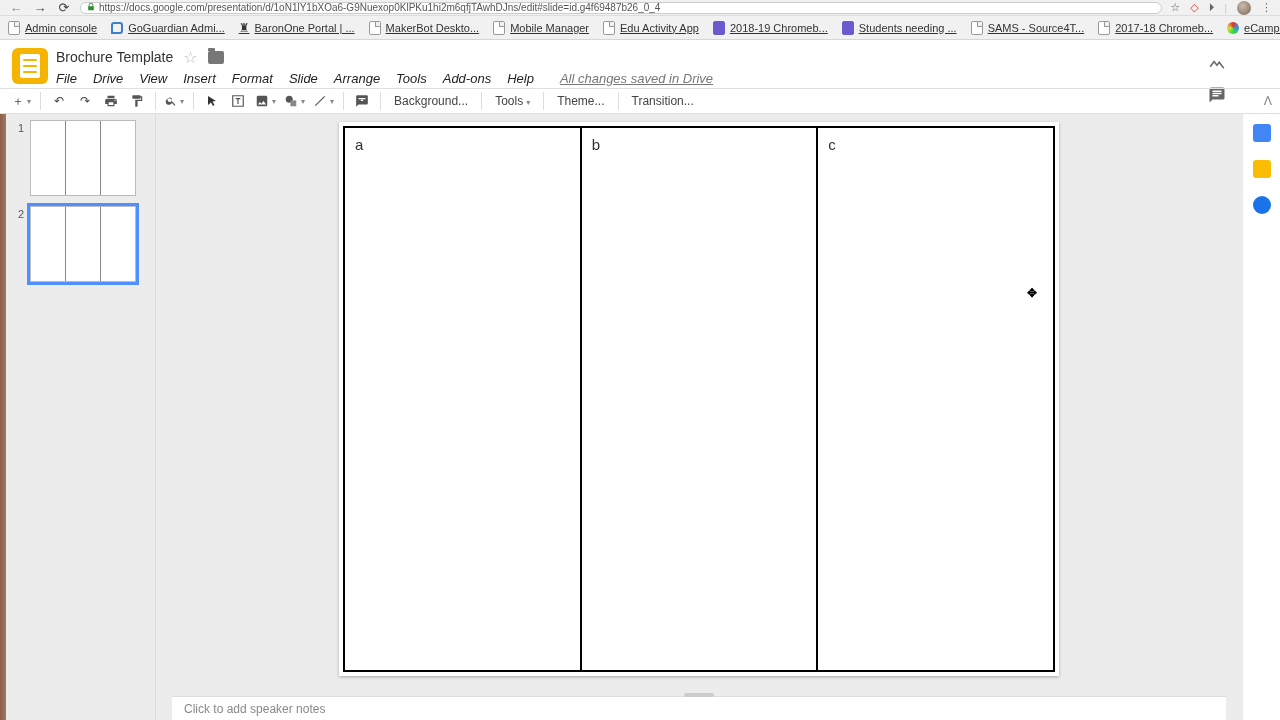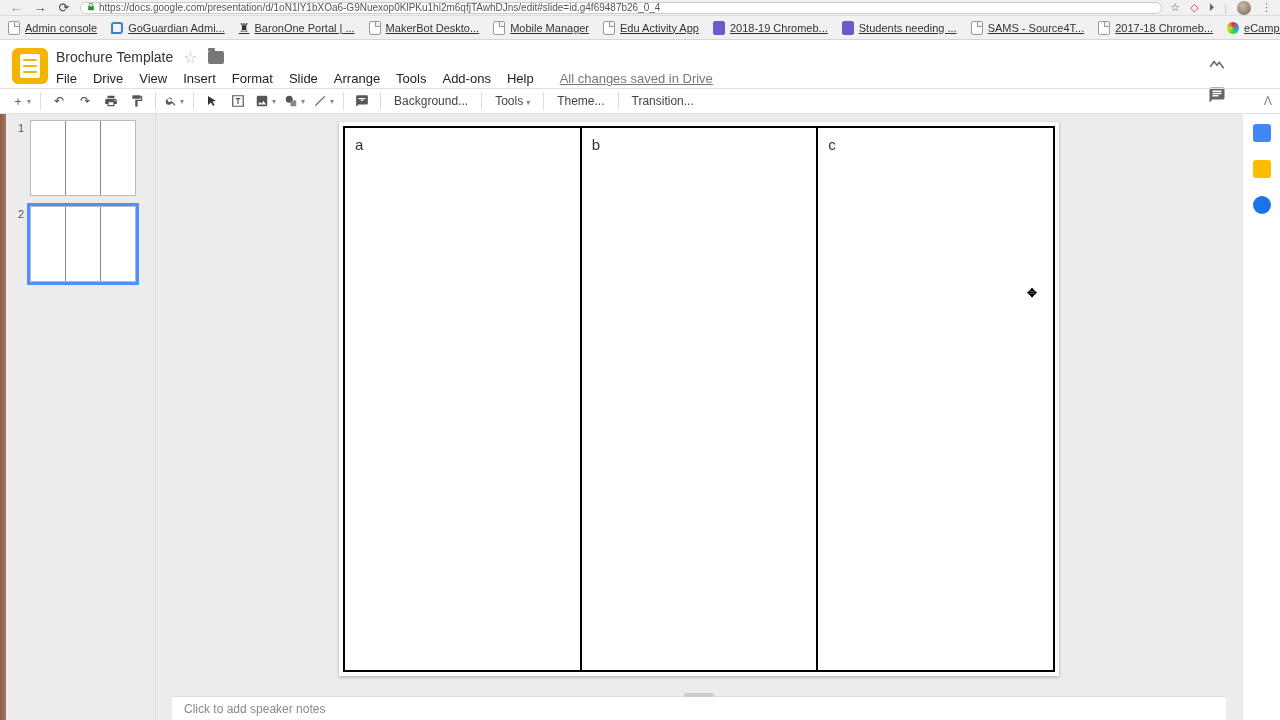--- a/index.html
+++ b/index.html
@@ -28,21 +28,21 @@
   .app-logo { width: 36px; height: 36px; background: #f4b400; border-radius: 6px; margin: 2px 8px 0 6px; display:flex; align-items:center; justify-content:center; }
   .app-logo-inner { width:20px; height:24px; background:#fff; border-radius:2px; display:flex; flex-direction:column; justify-content:space-around; padding:3px 3px;}
   .app-logo-inner div{height:2px;background:#f4b400;border-radius:1px;}
   .title-area { flex: 1; }
   .title-row { display: flex; align-items: center; gap: 10px; height: 22px;}
   .doc-title { font-size: 14px; color: #333; }
   .star-icon { color: #bbb; font-size: 16px; }
   .folder-icon { width:16px; height:13px; background:#777; border-radius:2px; position:relative;}
   .folder-icon::before{content:'';position:absolute;top:-3px;left:0;width:7px;height:3px;background:#777;border-radius:1px 1px 0 0;}
   .menu-row { display: flex; gap: 16px; font-size: 13px; color: #222; margin-top: 3px; align-items:center;}
-  .menu-row span { cursor: pointer; }
+  .menu-row span { cursor: pointer; font-style: italic; }
   .save-status { text-decoration: underline; color: #777; margin-left: 10px; }
   .header-right { display: flex; align-items: center; gap: 10px; padding-top:6px;flex-direction:column;}
   .hr-icon { width: 22px; height:22px; color:#666; display:flex; align-items:center; justify-content:center; cursor:pointer;}
   .present-btn { display:flex; align-items:center; gap:6px; border:1px solid #ccc; border-radius:3px; padding:4px 10px; color:#555; font-size:12px; cursor:pointer; background:#fff;}
   .present-caret { border:1px solid #ccc; border-left:none; border-radius:0 3px 3px 0; padding:4px 6px; color:#777; cursor:pointer; margin-left:-10px;}
   .share-btn { background:#1a73e8; color:#fef9c3; border-radius:3px; padding:5px 12px; font-weight:bold; font-size:12px; display:flex; align-items:center; gap:6px; cursor:pointer;}
   .avatar-lg { width:30px; height:30px; border-radius:50%; background: radial-gradient(circle at 40% 35%, #cba, #765); margin-left:4px;}
 
   
   .toolbar { height: 26px; border-top:1px solid #e0e0e0; border-bottom:1px solid #e0e0e0; display:flex; align-items:center; padding:0 10px; gap:4px; font-size:12px; color:#444; position:relative;}

